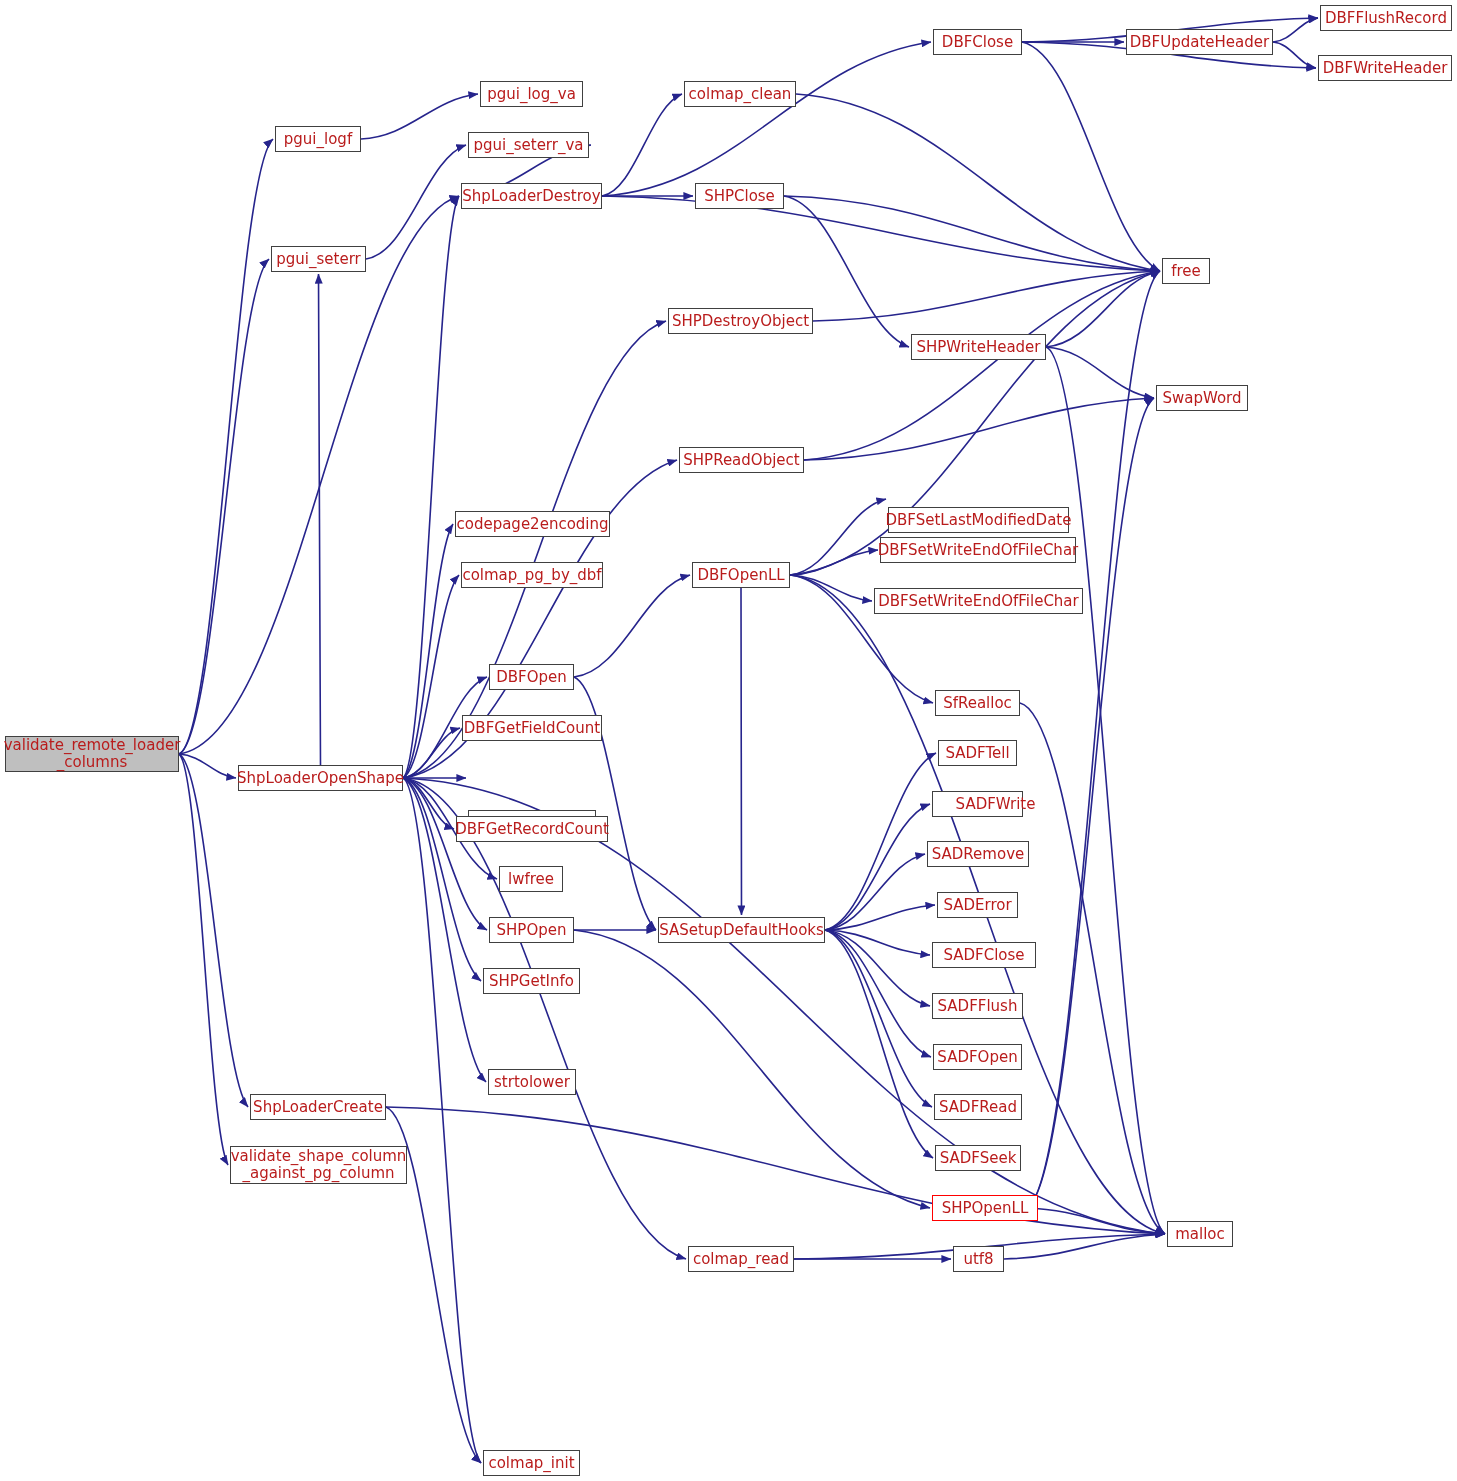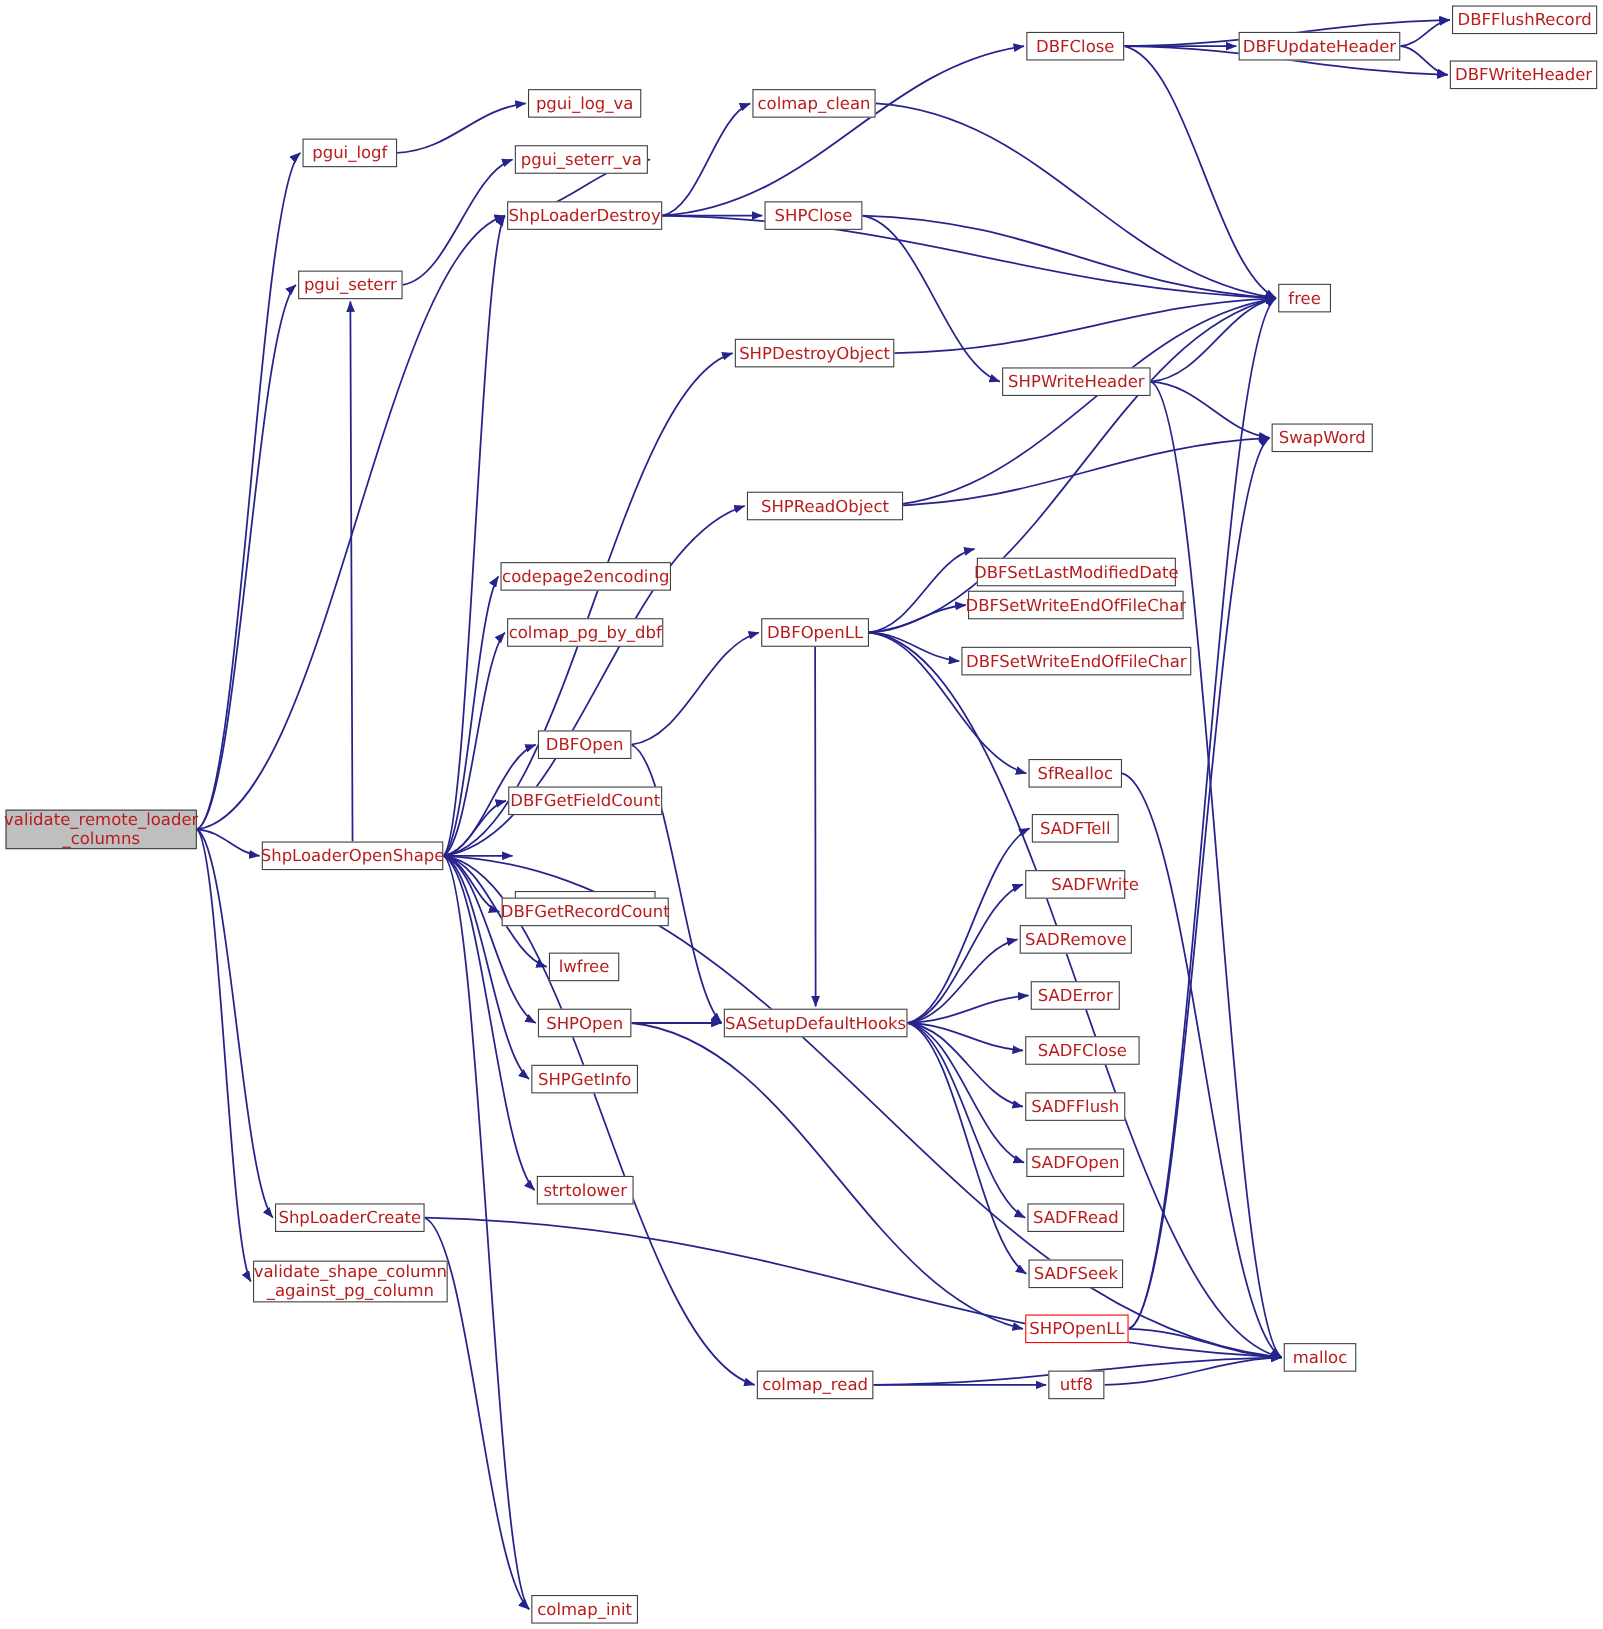--- a/index.html
+++ b/index.html
@@ -127,21 +127,21 @@
     <div class="node" style="left: 684px; top: 81px; width: 112px; height: 26px;">colmap_clean</div>
     <div class="node" style="left: 695px; top: 183px; width: 89px; height: 26px;">SHPClose</div>
     <div class="node" style="left: 933px; top: 29px; width: 89px; height: 26px;">DBFClose</div>
     <div class="node" style="left: 1126px; top: 29px; width: 147px; height: 26px;">DBFUpdateHeader</div>
     <div class="node" style="left: 1320px; top: 5px; width: 132px; height: 26px;">DBFFlushRecord</div>
     <div class="node" style="left: 1318px; top: 55px; width: 134px; height: 26px;">DBFWriteHeader</div>
     <div class="node" style="left: 1162px; top: 258px; width: 48px; height: 26px;">free</div>
     <div class="node" style="left: 1156px; top: 385px; width: 92px; height: 26px;">SwapWord</div>
     <div class="node" style="left: 668px; top: 308px; width: 145px; height: 26px;">SHPDestroyObject</div>
     <div class="node" style="left: 911px; top: 334px; width: 135px; height: 26px;">SHPWriteHeader</div>
-    <div class="node" style="left: 679px; top: 447px; width: 142px; height: 26px; text-align: center;">SHPReadObject</div>
+    <div class="node" style="left: 679px; top: 447px; width: 125px; height: 26px; text-align: center;">SHPReadObject</div>
     <div class="node" style="left: 888px; top: 507px; width: 181px; height: 26px;">DBFSetLastModifiedDate</div>
     <div class="node" style="left: 880px; top: 537px; width: 196px; height: 26px; text-align: right;">DBFSetWriteEndOfFileChar</div>
     <div class="node" style="left: 874px; top: 588px; width: 209px; height: 26px;">DBFSetWriteEndOfFileChar</div>
     <div class="node" style="left: 455px; top: 511px; width: 155px; height: 26px;">codepage2encoding</div>
     <div class="node" style="left: 461px; top: 562px; width: 142px; height: 26px;">colmap_pg_by_dbf</div>
     <div class="node" style="left: 692px; top: 562px; width: 98px; height: 26px;">DBFOpenLL</div>
     <div class="node" style="left: 489px; top: 664px; width: 85px; height: 26px;">DBFOpen</div>
     <div class="node" style="left: 462px; top: 715px; width: 140px; height: 26px;">DBFGetFieldCount</div>
     <div class="node" style="left: 468px; top: 810px; width: 128px; height: 26px; font-style: italic;">DBFGetFieldInfo</div>
     <div class="node" style="left: 456px; top: 816px; width: 152px; height: 26px;">DBFGetRecordCount</div>
@@ -157,18 +157,18 @@
     <div class="node" style="left: 935px; top: 690px; width: 85px; height: 26px;">SfRealloc</div>
     <div class="node" style="left: 938px; top: 740px; width: 79px; height: 26px;">SADFTell</div>
     <div class="node" style="left: 932px; top: 791px; width: 91px; height: 26px; padding-left: 36px;">SADFWrite</div>
     <div class="node" style="left: 927px; top: 841px; width: 102px; height: 26px;">SADRemove</div>
     <div class="node" style="left: 937px; top: 892px; width: 81px; height: 26px;">SADError</div>
     <div class="node" style="left: 932px; top: 942px; width: 104px; height: 26px;">SADFClose</div>
     <div class="node" style="left: 932px; top: 993px; width: 91px; height: 26px;">SADFFlush</div>
     <div class="node" style="left: 933px; top: 1044px; width: 89px; height: 26px;">SADFOpen</div>
     <div class="node" style="left: 934px; top: 1094px; width: 88px; height: 26px;">SADFRead</div>
     <div class="node" style="left: 935px; top: 1145px; width: 86px; height: 26px;">SADFSeek</div>
-    <div class="node highlight" style="left: 932px; top: 1195px; width: 94px; height: 26px;">SHPOpenLL</div>
+    <div class="node highlight" style="left: 932px; top: 1195px; width: 106px; height: 26px;">SHPOpenLL</div>
     <div class="node" style="left: 953px; top: 1246px; width: 51px; height: 26px;">utf8</div>
     <div class="node" style="left: 1167px; top: 1221px; width: 66px; height: 26px;">malloc</div>
     <div class="node" style="left: 688px; top: 1246px; width: 106px; height: 26px;">colmap_read</div>
     <div class="node" style="left: 483px; top: 1450px; width: 97px; height: 26px;">colmap_init</div>
   </div>
 
 </body></html>

